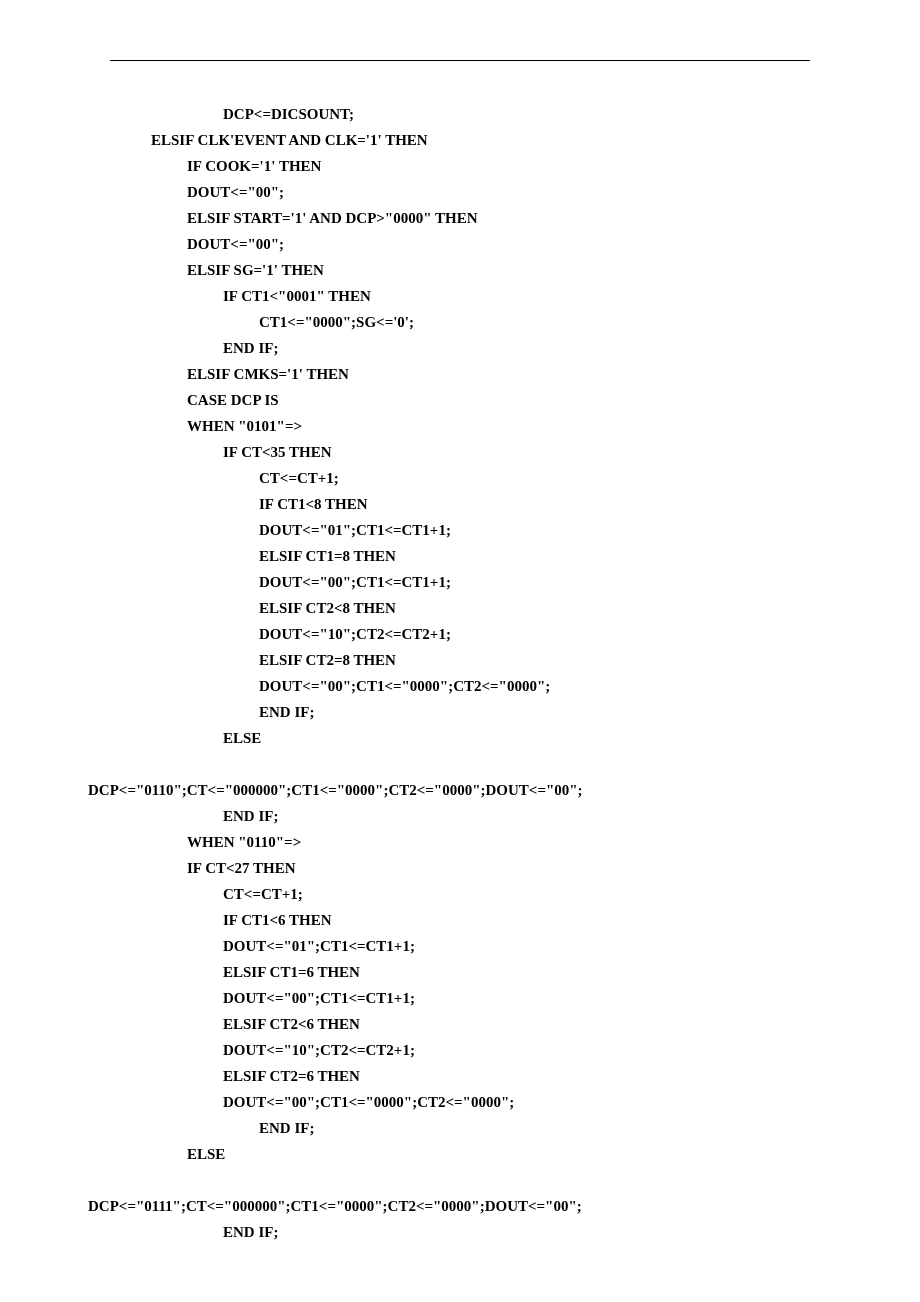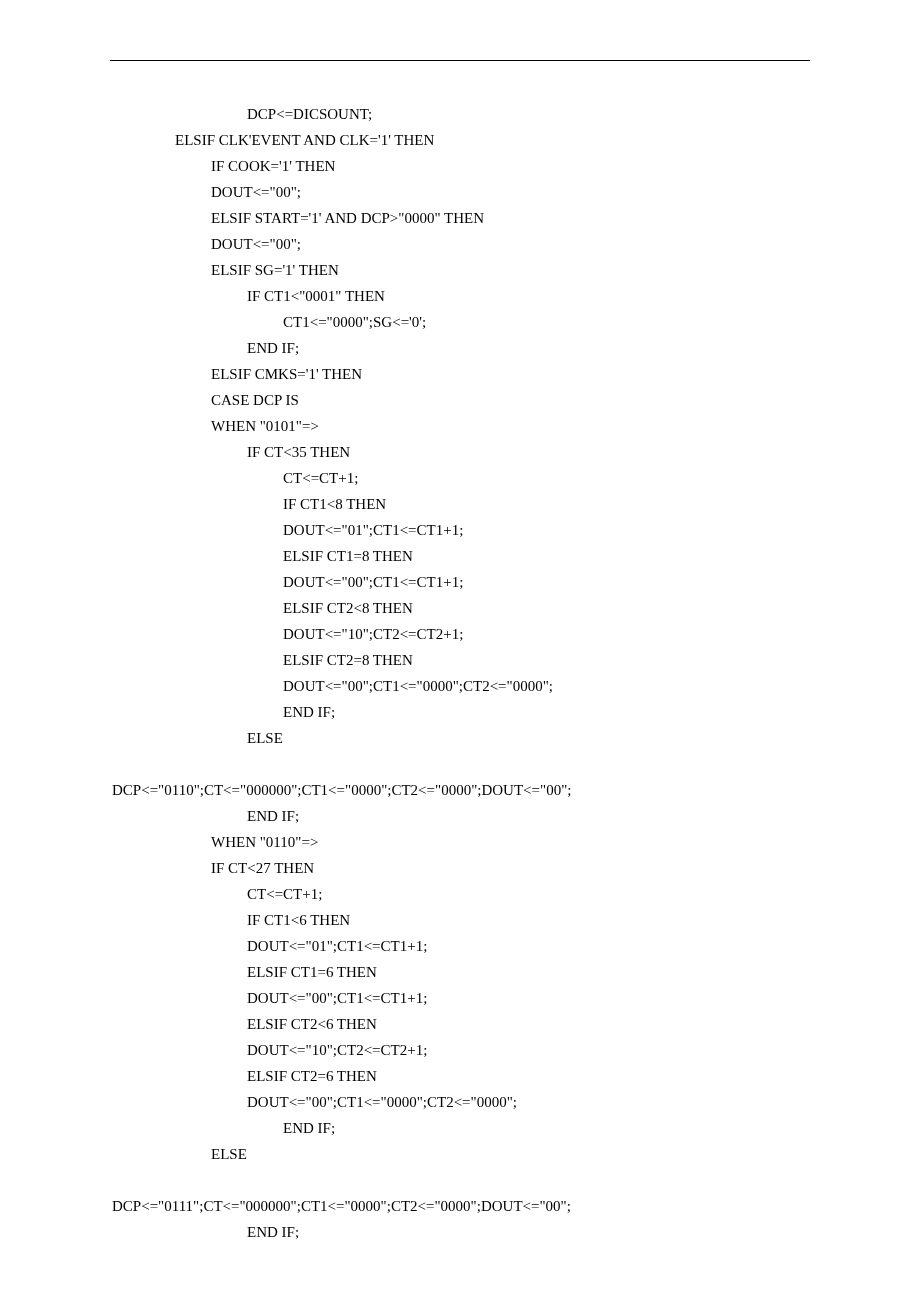--- a/index.html
+++ b/index.html
@@ -17,21 +17,22 @@
     box-sizing: border-box;
   }
   .hr-line {
     margin: 0 110px 40px 110px;
     border: none;
     border-top: 1.5px solid #000;
   }
   .code-block {
     white-space: pre;
     line-height: 26px;
-    margin-left: 112px;
+    margin-left: 88px;
+    font-weight: bold;
   }
 </style>
 </head>
 <body>
 
 <div class="page">
   <hr class="hr-line">
   <div class="code-block" id="code-container"><div style="padding-left: 135px;">DCP&lt;=DICSOUNT;</div><div style="padding-left: 63px;">ELSIF CLK'EVENT AND CLK='1' THEN</div><div style="padding-left: 99px;">IF COOK='1' THEN</div><div style="padding-left: 99px;">DOUT&lt;="00";</div><div style="padding-left: 99px;">ELSIF START='1' AND DCP&gt;"0000" THEN</div><div style="padding-left: 99px;">DOUT&lt;="00";</div><div style="padding-left: 99px;">ELSIF SG='1' THEN</div><div style="padding-left: 135px;">IF CT1&lt;"0001" THEN</div><div style="padding-left: 171px;">CT1&lt;="0000";SG&lt;='0';</div><div style="padding-left: 135px;">END IF;</div><div style="padding-left: 99px;">ELSIF CMKS='1' THEN</div><div style="padding-left: 99px;">CASE DCP IS</div><div style="padding-left: 99px;">WHEN "0101"=&gt;</div><div style="padding-left: 135px;">IF CT&lt;35 THEN</div><div style="padding-left: 171px;">CT&lt;=CT+1;</div><div style="padding-left: 171px;">IF CT1&lt;8 THEN</div><div style="padding-left: 171px;">DOUT&lt;="01";CT1&lt;=CT1+1;</div><div style="padding-left: 171px;">ELSIF CT1=8 THEN</div><div style="padding-left: 171px;">DOUT&lt;="00";CT1&lt;=CT1+1;</div><div style="padding-left: 171px;">ELSIF CT2&lt;8 THEN</div><div style="padding-left: 171px;">DOUT&lt;="10";CT2&lt;=CT2+1;</div><div style="padding-left: 171px;">ELSIF CT2=8 THEN</div><div style="padding-left: 171px;">DOUT&lt;="00";CT1&lt;="0000";CT2&lt;="0000";</div><div style="padding-left: 171px;">END IF;</div><div style="padding-left: 135px;">ELSE</div><div style="padding-left: 0px;">&nbsp;</div><div style="padding-left: 0px;">DCP&lt;="0110";CT&lt;="000000";CT1&lt;="0000";CT2&lt;="0000";DOUT&lt;="00";</div><div style="padding-left: 135px;">END IF;</div><div style="padding-left: 99px;">WHEN "0110"=&gt;</div><div style="padding-left: 99px;">IF CT&lt;27 THEN</div><div style="padding-left: 135px;">CT&lt;=CT+1;</div><div style="padding-left: 135px;">IF CT1&lt;6 THEN</div><div style="padding-left: 135px;">DOUT&lt;="01";CT1&lt;=CT1+1;</div><div style="padding-left: 135px;">ELSIF CT1=6 THEN</div><div style="padding-left: 135px;">DOUT&lt;="00";CT1&lt;=CT1+1;</div><div style="padding-left: 135px;">ELSIF CT2&lt;6 THEN</div><div style="padding-left: 135px;">DOUT&lt;="10";CT2&lt;=CT2+1;</div><div style="padding-left: 135px;">ELSIF CT2=6 THEN</div><div style="padding-left: 135px;">DOUT&lt;="00";CT1&lt;="0000";CT2&lt;="0000";</div><div style="padding-left: 171px;">END IF;</div><div style="padding-left: 99px;">ELSE</div><div style="padding-left: 0px;">&nbsp;</div><div style="padding-left: 0px;">DCP&lt;="0111";CT&lt;="000000";CT1&lt;="0000";CT2&lt;="0000";DOUT&lt;="00";</div><div style="padding-left: 135px;">END IF;</div></div>
 </div>
 

